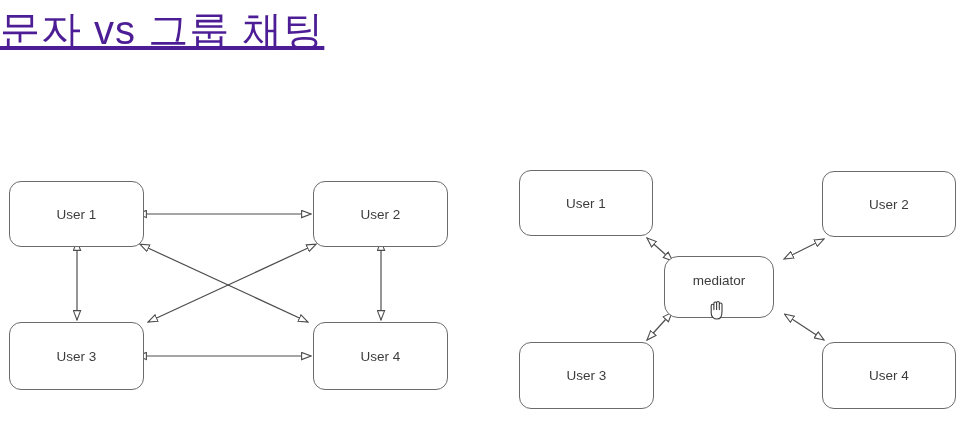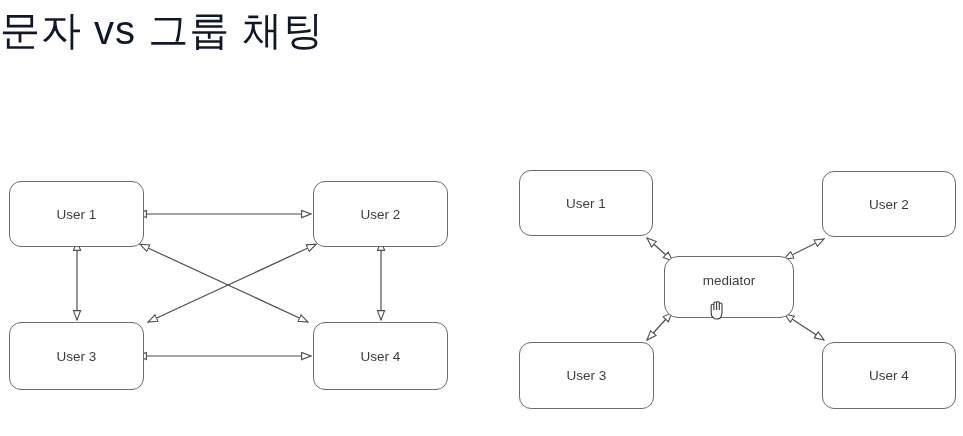--- a/index.html
+++ b/index.html
@@ -68,36 +68,36 @@
   #mesh-user-1 { left: 9px;   top: 31px;  width: 135px; height: 66px; }
   #mesh-user-2 { left: 313px; top: 31px;  width: 135px; height: 66px; }
   #mesh-user-3 { left: 9px;   top: 172px; width: 135px; height: 68px; }
   #mesh-user-4 { left: 313px; top: 172px; width: 135px; height: 68px; }
 
   
   #star-user-1 { left: 29px;  top: 20px;  width: 134px; height: 66px; }
   #star-user-2 { left: 332px; top: 21px;  width: 134px; height: 66px; }
   #star-user-3 { left: 29px;  top: 192px; width: 135px; height: 67px; }
   #star-user-4 { left: 332px; top: 192px; width: 134px; height: 67px; }
-  #star-mediator { left: 174px; top: 106px; width: 130px; height: 62px; }
+  #star-mediator { left: 174px; top: 106px; width: 110px; height: 62px; }
 
   
   #grab-cursor {
     position: absolute;
     left: 707px;
     top: 298px;
     width: 22px;
     height: 24px;
     pointer-events: none;
   }
 </style>
 </head>
 <body style="background: rgb(255, 255, 255);">
 
-<div id="slide-title" style="color: #0f172a;">문자 vs 그룹 채팅</div>
+<div id="slide-title" style="color: #4c1d95; text-decoration: underline;">문자 vs 그룹 채팅</div>
 
 <div class="diagram" id="diagram-mesh">
 
   <svg viewBox="0 0 480 286" preserveAspectRatio="none">
     <defs>
       <marker id="m-head-r" markerWidth="11" markerHeight="9" refX="10" refY="4.5" orient="auto" markerUnits="userSpaceOnUse">
         <path d="M0.6,0.9 L10,4.5 L0.6,8.1 Z" fill="#ffffff" stroke="#4d4d4d" stroke-width="1.1"></path>
       </marker>
       <marker id="m-head-l" markerWidth="11" markerHeight="9" refX="1" refY="4.5" orient="auto-start-reverse" markerUnits="userSpaceOnUse">
         <path d="M0.6,0.9 L10,4.5 L0.6,8.1 Z" fill="#ffffff" stroke="#4d4d4d" stroke-width="1.1"></path>

